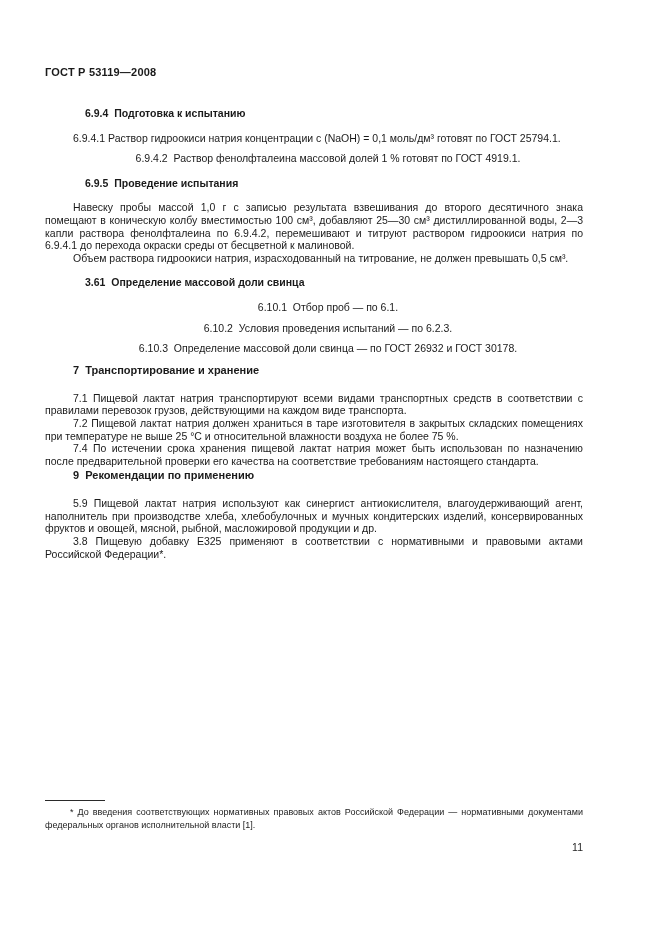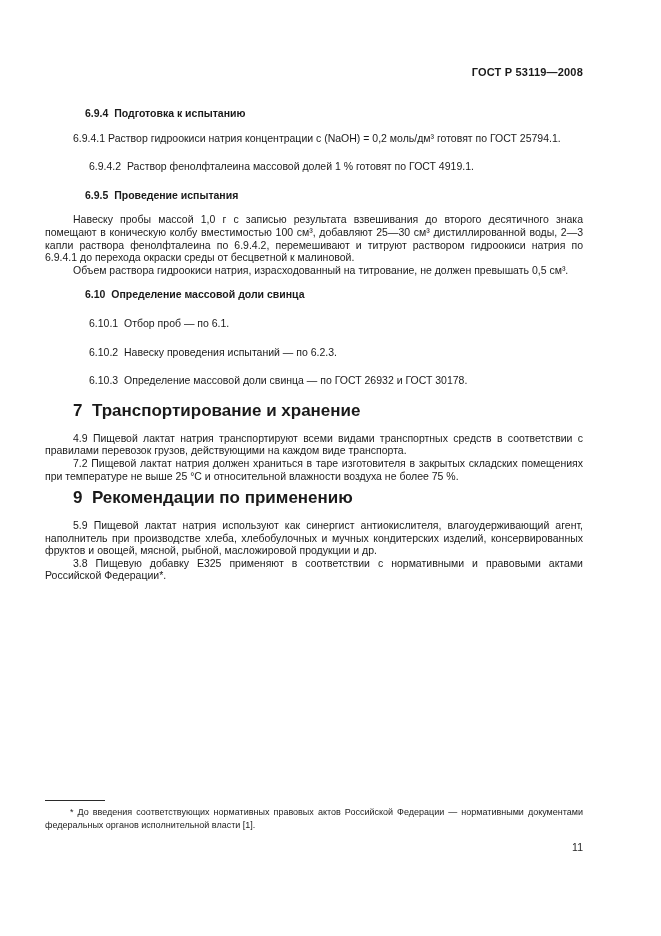--- a/index.html
+++ b/index.html
@@ -17,52 +17,53 @@
     font-family: "Liberation Sans", "DejaVu Sans", sans-serif;
     font-size: 10.5px;
     line-height: 12.6px;
     overflow: hidden;
   }
   .running-header {
     position: absolute;
     top: 66px;
     left: 45px;
     width: 538px;
-    text-align: right;
+    text-align: left;
     font-weight: bold;
     font-size: 11px;
     letter-spacing: 0.2px;
   }
   .content {
     position: absolute;
     top: 95px;
     left: 45px;
     width: 538px;
   }
   .para {
     margin: 0;
     text-indent: 28px;
     text-align: justify;
   }
   .clause {
-    margin: 16px;
+    margin: 8px;
     text-indent: 28px;
     white-space: pre-wrap;
+    text-align: center;
   }
   .subhead {
     margin: 12px;
     text-indent: 28px;
     font-weight: bold;
     white-space: pre-wrap;
   }
   .section-title {
-    margin: 8px 0 14px 0;
+    margin: 1px 0 14px 0;
     text-indent: 28px;
     font-weight: bold;
-    font-size: 17px;
+    font-size: 11px;
     line-height: 15px;
     white-space: pre-wrap;
   }
   .footnote-area {
     position: absolute;
     top: 800px;
     left: 45px;
     width: 538px;
   }
   .footnote-rule {
@@ -92,33 +93,34 @@
 </head>
 <body>
 
 <div class="page">
 
   <div class="running-header">ГОСТ Р 53119—2008</div>
 
   <div class="content">
 
     <p class="subhead">6.9.4  Подготовка к испытанию</p>
-    <p class="para">6.9.4.1 Раствор гидроокиси натрия концентрации с (NaOH) = 0,2 моль/дм³ готовят по ГОСТ 25794.1.</p>
+    <p class="para">6.9.4.1 Раствор гидроокиси натрия концентрации с (NaOH) = 0,1 моль/дм³ готовят по ГОСТ 25794.1.</p>
     <p class="clause">6.9.4.2  Раствор фенолфталеина массовой долей 1 % готовят по ГОСТ 4919.1.</p>
     <p class="subhead">6.9.5  Проведение испытания</p>
     <p class="para">Навеску пробы массой 1,0 г с записью результата взвешивания до второго десятичного знака помещают в коническую колбу вместимостью 100 см³, добавляют 25—30 см³ дистиллированной воды, 2—3 капли раствора фенолфталеина по 6.9.4.2, перемешивают и титруют раствором гидроокиси натрия по 6.9.4.1 до перехода окраски среды от бесцветной к малиновой.</p>
     <p class="para">Объем раствора гидроокиси натрия, израсходованный на титрование, не должен превышать 0,5 см³.</p>
-    <p class="subhead">6.10  Определение массовой доли свинца</p>
+    <p class="subhead">3.61  Определение массовой доли свинца</p>
     <p class="clause">6.10.1  Отбор проб — по 6.1.</p>
-    <p class="clause">6.10.2  Навеску проведения испытаний — по 6.2.3.</p>
+    <p class="clause">6.10.2  Условия проведения испытаний — по 6.2.3.</p>
     <p class="clause">6.10.3  Определение массовой доли свинца — по ГОСТ 26932 и ГОСТ 30178.</p>
 
     <p class="section-title">7  Транспортирование и хранение</p>
-    <p class="para">4.9 Пищевой лактат натрия транспортируют всеми видами транспортных средств в соответствии с правилами перевозок грузов, действующими на каждом виде транспорта.</p>
+    <p class="para">7.1 Пищевой лактат натрия транспортируют всеми видами транспортных средств в соответствии с правилами перевозок грузов, действующими на каждом виде транспорта.</p>
     <p class="para">7.2 Пищевой лактат натрия должен храниться в таре изготовителя в закрытых складских помещениях при температуре не выше 25 °С и относительной влажности воздуха не более 75 %.</p>
+    <p class="para">7.4 По истечении срока хранения пищевой лактат натрия может быть использован по назначению после предварительной проверки его качества на соответствие требованиям настоящего стандарта.</p>
 
     <p class="section-title">9  Рекомендации по применению</p>
     <p class="para">5.9 Пищевой лактат натрия используют как синергист антиокислителя, влагоудерживающий агент, наполнитель при производстве хлеба, хлебобулочных и мучных кондитерских изделий, консервированных фруктов и овощей, мясной, рыбной, масложировой продукции и др.</p>
     <p class="para">3.8 Пищевую добавку Е325 применяют в соответствии с нормативными и правовыми актами Российской Федерации*.</p>
 
   </div>
 
   <div class="footnote-area">
     <div class="footnote-rule"></div>
     <p class="footnote-text">* До введения соответствующих нормативных правовых актов Российской Федерации — нормативными документами федеральных органов исполнительной власти [1].</p>

